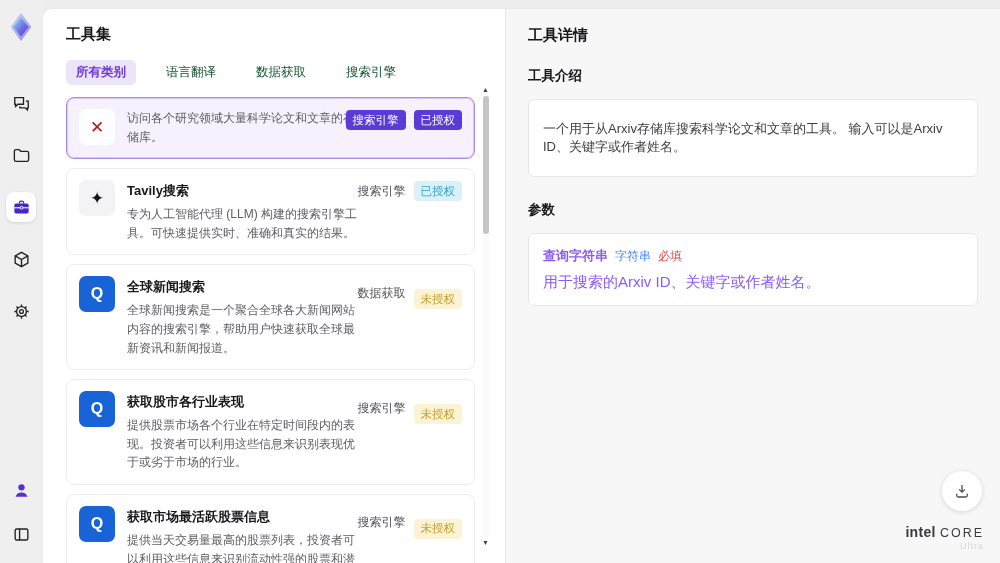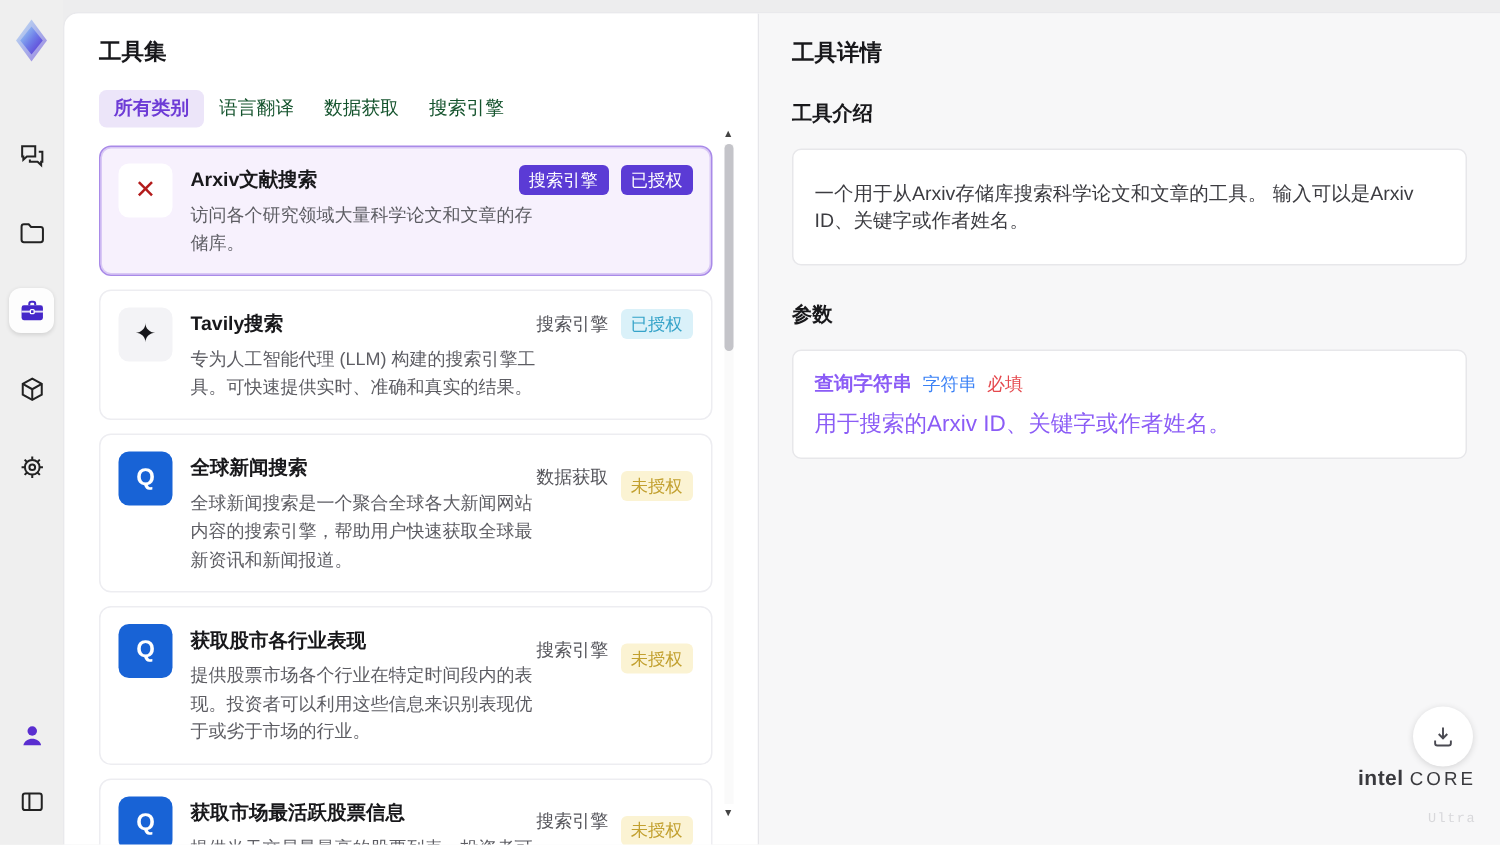--- a/index.html
+++ b/index.html
@@ -19,21 +19,21 @@
   .rail-bottom { margin-top:auto; display:flex; flex-direction:column; align-items:center; gap:14px; margin-bottom:14px; }
 
   
   .surface { position:absolute; left:42px; top:8px; right:0; bottom:0;
     background:#ffffff; border-top-left-radius:10px; display:flex; overflow:hidden;
     border:1px solid #e9e9ec; border-right:none; border-bottom:none; }
 
   
   .list-panel { width:462px; position:relative; padding:16px 30px 0 23px; background:#fff; }
   .panel-title { font-size:15px; font-weight:bold; margin-bottom:16px; }
-  .tabs { display:flex; align-items:center; gap:0; margin-bottom:12px; }
+  .tabs { display:flex; align-items:center; gap:20px; margin-bottom:12px; }
   .tab { font-size:12.5px; color:#14532d; padding:4px 10px; border-radius:5px; cursor:pointer; white-space:nowrap; }
   .tab.active { background:#ece5f9; color:#6d3bd6; font-weight:bold; }
 
   .tool-list { display:flex; flex-direction:column; gap:9px; }
   .tool-card { position:relative; background:#fff; border:1px solid #ededf1; border-radius:8px;
     padding:11px 12px 12px 12px; display:flex; gap:12px; cursor:pointer; }
   .tool-card.selected { background:#f7f1fd; border:1px solid #a98ae8; box-shadow:0 0 0 1px #d9c8f5 inset; }
   .tool-icon { flex:0 0 36px; width:36px; height:36px; border-radius:7px; background:#f3f3f6;
     display:flex; align-items:center; justify-content:center; font-size:18px; }
   .tool-card.selected .tool-icon { background:#ffffff; }
@@ -77,21 +77,21 @@
   .param-desc { font-size:15px; color:#8b5cf6; }
 
   
   .download-fab { position:absolute; right:18px; bottom:52px; width:40px; height:40px; border-radius:50%;
     background:#fff; box-shadow:0 1px 5px rgba(0,0,0,.14); display:flex; align-items:center; justify-content:center;
     cursor:pointer; }
   .brand { position:absolute; right:16px; bottom:12px; text-align:right; line-height:1; }
   .brand-main { font-size:14px; color:#3a3a3e; letter-spacing:.3px; }
   .brand-main .b1 { font-weight:bold; }
   .brand-main .b2 { font-weight:normal; letter-spacing:2px; font-size:12.5px; }
-  .brand-sub { font-size:9px; color:#d8d8db; margin-top:17px; letter-spacing:1px;font-family:Liberation Mono, monospace; }
+  .brand-sub { font-size:9px; color:#d8d8db; margin-top:3px; letter-spacing:1px; }
 </style>
 </head>
 <body>
 
 <div class="rail">
   <svg class="logo" viewBox="0 0 32 32">
     <defs>
       <linearGradient id="lg1" x1="0" y1="0" x2="1" y2="1">
         <stop offset="0" stop-color="#9fd8f5"></stop>
           <stop offset="0.5" stop-color="#6e7ce8"></stop>
@@ -162,21 +162,20 @@
         <span class="tab active">所有类别</span>
         <span class="tab">语言翻译</span>
         <span class="tab">数据获取</span>
         <span class="tab">搜索引擎</span>
       </div>
 
     <div class="tool-list">
         <div class="tool-card selected">
     <span class="tool-icon icon-arxiv"></span>
     <div class="tool-body">
-      <div class="tool-name">Arxiv文献搜索</div>
       <div class="tool-desc">访问各个研究领域大量科学论文和文章的存储库。</div>
     </div>
     <div class="tool-tags">
       <span class="pill pill-purple">搜索引擎</span>
       <span class="pill pill-purple">已授权</span>
     </div>
   </div>
         <div class="tool-card">
     <span class="tool-icon icon-star"></span>
     <div class="tool-body">

